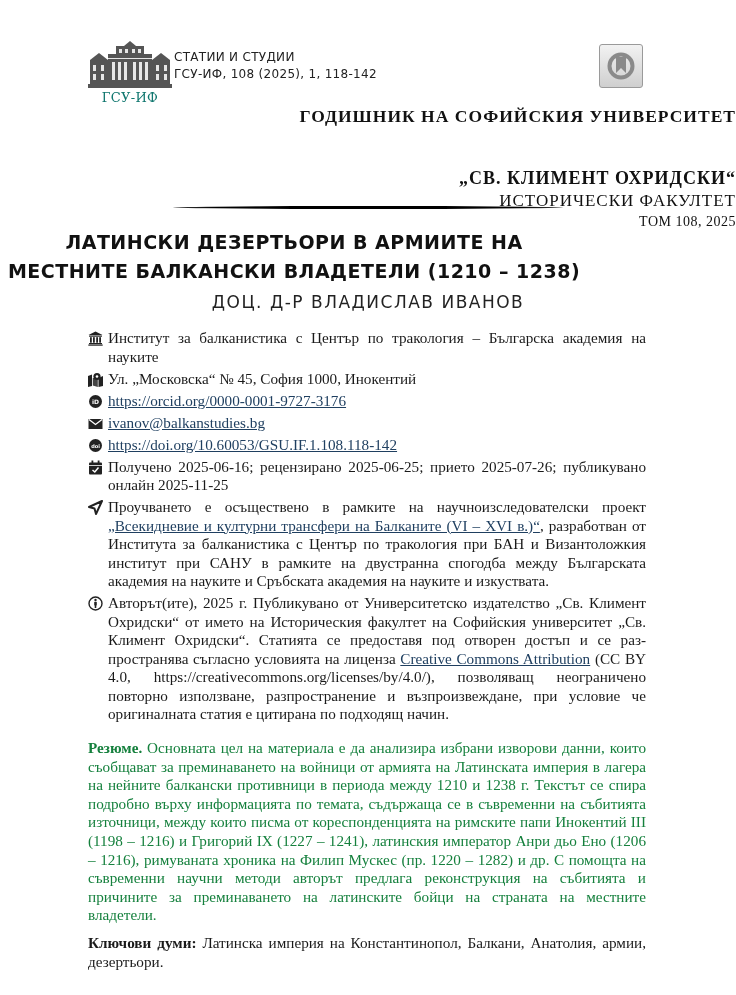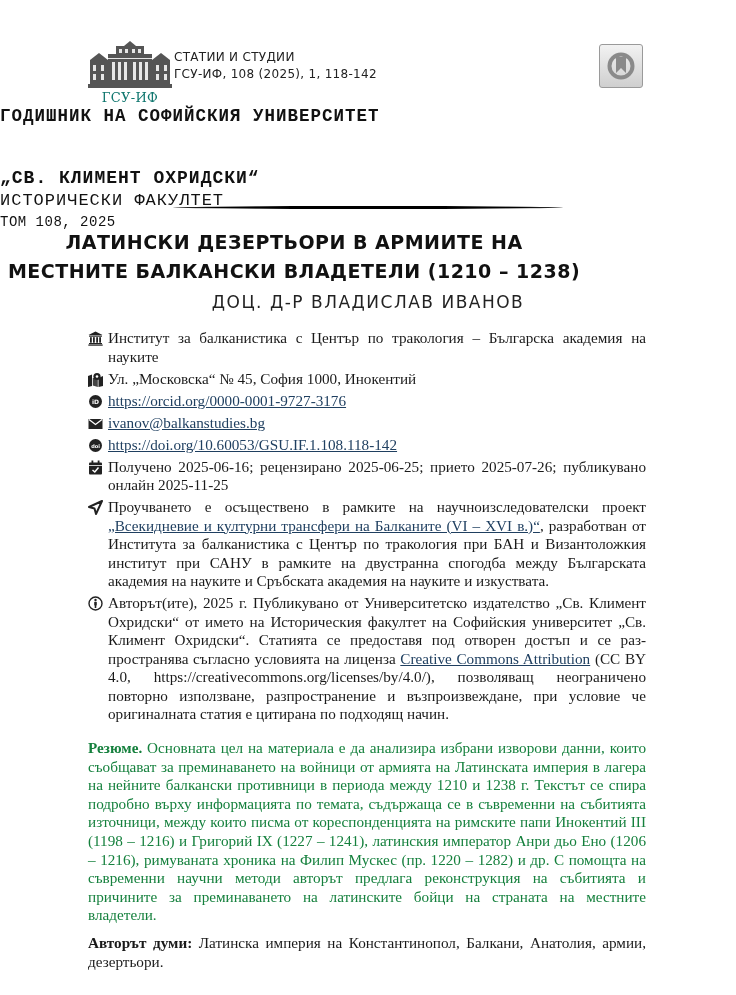--- a/index.html
+++ b/index.html
@@ -12,22 +12,22 @@
   .logo-caption { position:absolute; left: 0; top: 50px; width: 84px; text-align:center;
     font-family: "DejaVu Serif", serif; font-size: 13px; letter-spacing: 0.3px; color:#0f766e; }
   .series { position: absolute; left: 174px; top: 49px; font-family: "DejaVu Sans", sans-serif;
     font-size: 12px; line-height: 17px; color: #222; letter-spacing: 0.3px; }
   .series div { white-space: nowrap; }
   .badge { position: absolute; left: 599px; top: 44px; width: 44px; height: 44px;
     border: 1px solid #9a9a9a; border-radius: 3px;
     background: linear-gradient(#f2f2f2, #cfcfcf); box-sizing: border-box; }
   .badge svg { position:absolute; left:6px; top:6px; }
 
-  .journal { position: absolute; left: 0; top: 104px; width: 736px; text-align: left;
-    font-family: Liberation Mono, monospace; color: #111; }
+  .journal { position: absolute; left: 0; top: 104px; width: 736px; text-align: right;
+    font-family: Liberation Serif, serif; color: #111; }
   .journal .l1 { font-size: 17.5px; font-weight: bold; letter-spacing: 1px; line-height: 24px; }
   .journal .l2 { font-size: 18px; font-weight: bold; letter-spacing: 1px; line-height: 24px; margin-top: 38px; }
   .journal .l3 { font-size: 17px; letter-spacing: 1px; line-height: 22px; }
   .journal .l4 { font-size: 14px; letter-spacing: 0.5px; line-height: 20px; }
   .rule { position: absolute; left: 173px; top: 206px; width: 390px; height: 3px;
     background: radial-gradient(ellipse at center, #000 0%, #000 55%, rgba(0,0,0,0.6) 80%, rgba(0,0,0,0) 100%); border-radius: 50%; }
 
   .title { position: absolute; left: 0; top: 228px; width: 588px; text-align: center;
     font-family: "DejaVu Sans", sans-serif; font-weight: bold; font-size: 19px; line-height: 29px;
     letter-spacing: 0.5px; color: #111; }
@@ -218,15 +218,15 @@
       </span>
       <span>Авторът(ите), 2025 г. Публикувано от Университетско издателство „Св. Климент Охридски“ от името на Историческия факултет на Софийския университет „Св. Климент Охридски“. Статията се предоставя под отворен достъп и се раз­пространява съгласно условията на лиценза </span><a class="lnk" style="color: rgb(31, 63, 96);">Creative Commons Attribution</a><span> (CC BY 4.0, https://creativecommons.org/licenses/by/4.0/), позволяващ неограни­чено повторно използване, разпространение и възпроизвеждане, при условие че оригиналната статия е цитирана по подходящ начин.</span>
     </div>
   </div>
 
   <div class="abstract">
     <b>Резюме.</b><span> Основната цел на материала е да анализира избрани изворови данни, които съобщават за преминаването на войници от армията на Латинската империя в лагера на нейните балкански противници в периода между 1210 и 1238 г. Текстът се спира подробно върху информацията по темата, съдържаща се в съвременни на събитията източници, между които писма от кореспонденцията на римските папи Инокентий III (1198 – 1216) и Григорий IX (1227 – 1241), латинския император Анри дьо Ено (1206 – 1216), римуваната хроника на Филип Мускес (пр. 1220 – 1282) и др. С помощта на съвременни научни методи авторът предлага реконструкция на събитията и причините за преминаването на латинските бойци на страната на мес­тните владетели.</span>
   </div>
 
   <div class="keywords">
-    <b>Авторът думи:</b><span> Латинска империя на Константинопол, Балкани, Анатолия, армии, дезертьори.</span>
+    <b>Ключови думи:</b><span> Латинска империя на Константинопол, Балкани, Анатолия, армии, дезертьори.</span>
   </div>
 </div>
 
 </body></html>

